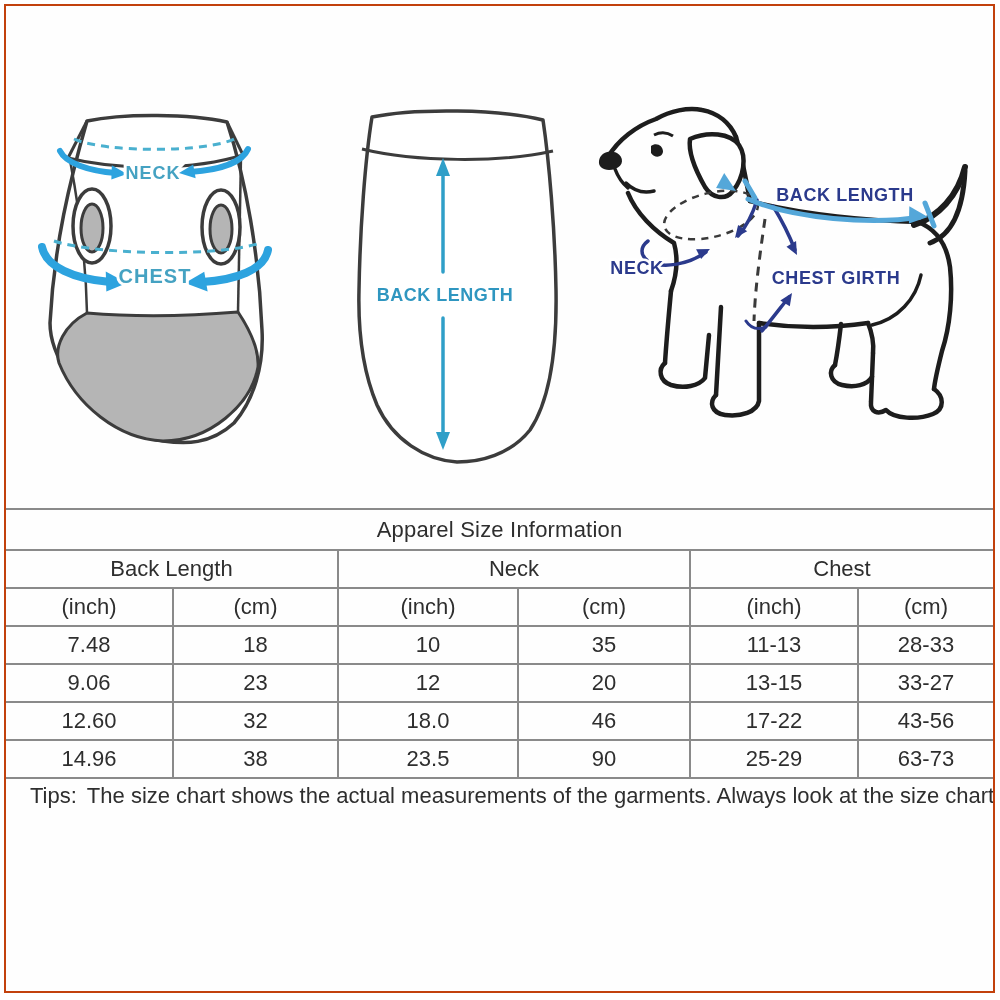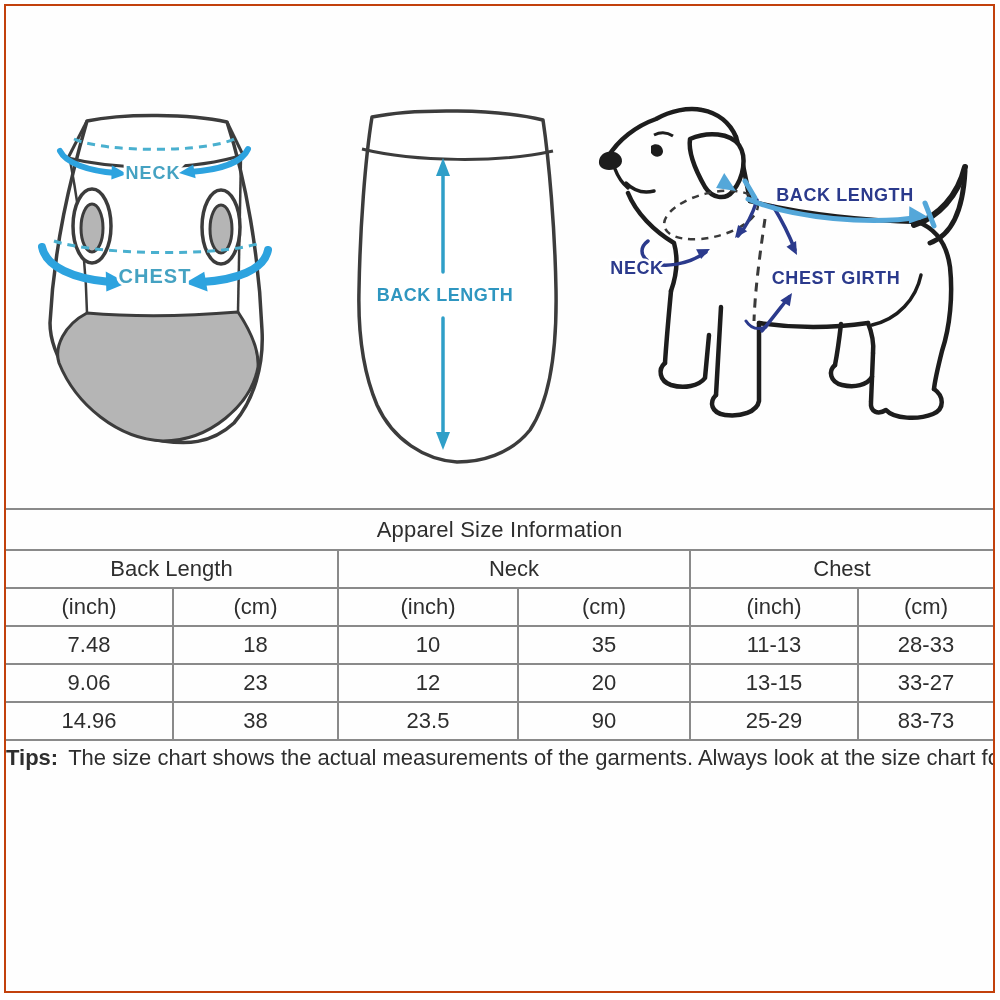--- a/index.html
+++ b/index.html
@@ -37,21 +37,21 @@
     text-align:left;padding-left:25px;font-size:25px;color:#161616;
     font-weight:500;letter-spacing:.2px;
   }
   td.group-cell{font-size:23px;font-weight:500;color:#1c1c1c;}
   td.unit-cell{font-size:22px;font-weight:400;color:#2a2a2a;}
   td.bold-col{font-weight:400;color:#3a3a3a;}
   td.tips-cell{
     text-align:left;vertical-align:top;white-space:normal;
     padding:40px 28px 0 25px;font-size:20px;line-height:1.5;color:#1b1b1b;
   }
-  .tips-label{font-weight:700;margin-right:10px;}
+  .tips-label{font-weight:400;margin-right:10px;padding-left:24px;}
 </style>
 </head>
 <body>
 
 <div class="frame">
 
   <svg id="front-view-svg" class="diagram-svg" width="300" height="380" viewBox="0 0 300 380">
 
     <path d="M 57 26 C 95 18, 160 19, 197 27 C 216 85, 229 160, 232 235
          C 234 270, 224 305, 204 328 C 180 350, 155 349, 133 346
@@ -228,26 +228,34 @@
       </tr>
       <tr class="data-row">
         <td class="bold-col">9.06</td>
         <td class="bold-col">23</td>
         <td>12</td>
         <td>20</td>
         <td>13-15</td>
         <td>33-27</td>
       </tr>
       <tr class="data-row">
+        <td class="bold-col">12.60</td>
+        <td class="bold-col">32</td>
+        <td>18.0</td>
+        <td>46</td>
+        <td>17-22</td>
+        <td>43-56</td>
+      </tr>
+      <tr class="data-row">
         <td class="bold-col">14.96</td>
         <td class="bold-col">38</td>
         <td>23.5</td>
         <td>90</td>
         <td>25-29</td>
-        <td>83-73</td>
+        <td>63-73</td>
       </tr>
       <tr>
         <td class="tips-cell" colspan="6">
           <span class="tips-label">Tips:</span><span>The size chart shows the actual measurements of the garments. Always look at the size chart for neck length, chest girth and back length before purchasing. Please allow sufficient room to slip two fingers between the measure tape and the dog's neck and girth. All pets love an outfit with snug fit not the one that chokes.</span>
         </td>
       </tr>
     </tbody>
       </table>
   </div>
 

